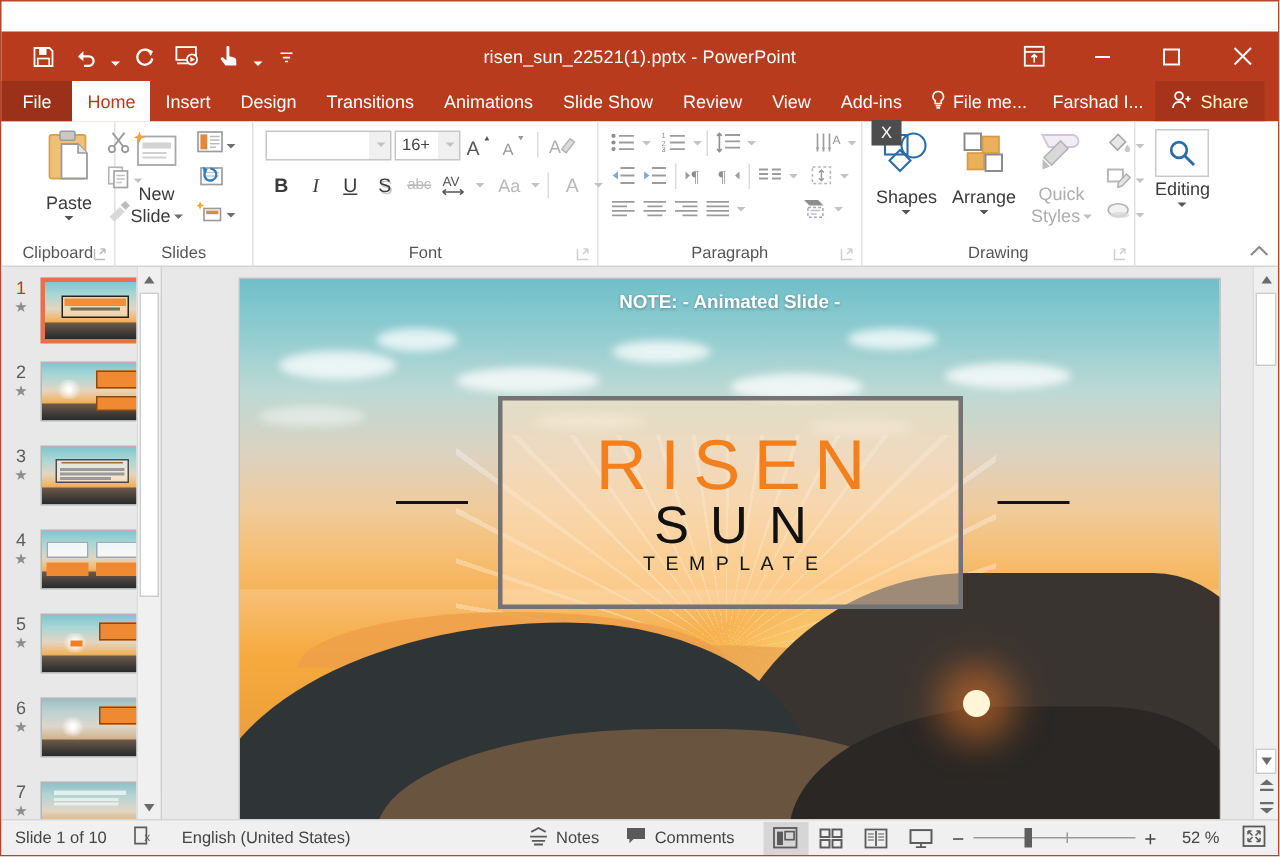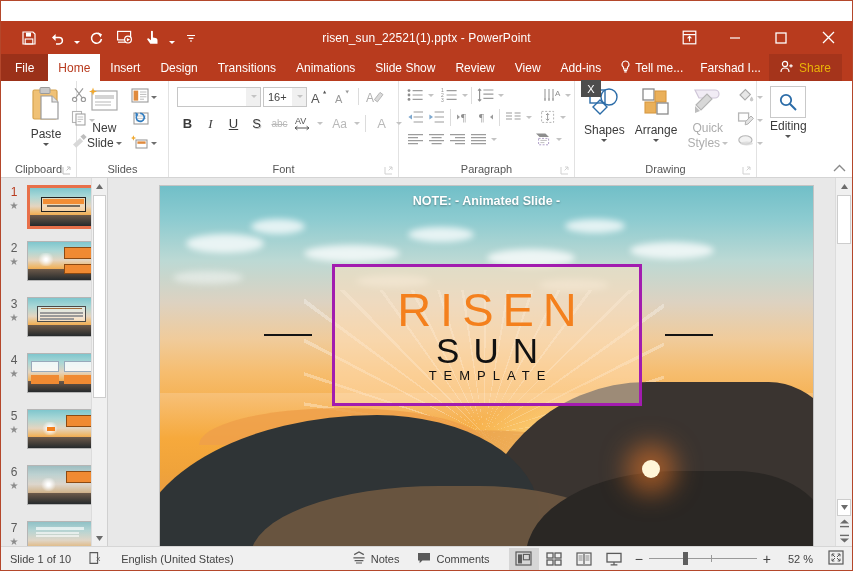--- a/index.html
+++ b/index.html
@@ -32,21 +32,21 @@
   
   .tabbar { height:27px; background:#b83b1e; display:flex; align-items:flex-end;
             flex:0 0 27px; position:relative; }
   .tab { height:27px; padding:0 10px; display:flex; align-items:center; color:#fff;
          font-size:12px; white-space:nowrap; }
   .tab.file { background:#9b3119; padding:0 14px; }
   .tab.active { background:#ffffff; color:#b83b1e; }
   .tellme { display:flex; align-items:center; gap:4px; color:#fff; font-size:12px;
             padding:0 9px; height:27px; }
   .userbtn { color:#fff; font-size:12px; padding:0 8px; height:27px; display:flex; align-items:center;}
-  .sharebtn { background:#a5341b; color:#eab308; font-size:12px; padding:0 11px; height:27px;
+  .sharebtn { background:#a5341b; color:#fef9c3; font-size:12px; padding:0 11px; height:27px;
               display:flex; align-items:center; gap:5px; margin-right:0px; }
 
   
   .ribbon { flex:0 0 97px; background:#fff; border-bottom:1px solid #d4d4d4;
             display:flex; position:relative; }
   .grp { height:96px; display:flex; flex-direction:column; position:relative;
          border-right:1px solid #e2e2e2; }
   .grp-body { flex:1; display:flex; align-items:flex-start; padding:3px 4px 0 4px; }
   .grp-label { height:17px; font-size:11px; color:#555; text-align:center;
                display:flex; align-items:center; justify-content:center; position:relative; }
@@ -155,21 +155,21 @@
       background:#3a3430; border-radius:46% 22% 0 0 / 100% 60% 0 0; }
   .hill-right2 { position:absolute; right:-2%; bottom:0; width:46%; height:23%;
       background:#2a2724; border-radius:50% 30% 0 0 / 100% 70% 0 0; }
   .sun-ball { position:absolute; right:23.5%; bottom:21%; width:18px; height:18px;
       background:#fff6d8; border-radius:50%; box-shadow:0 0 24px 16px rgba(236,120,40,.55); }
 
   .note { position:absolute; left:0; right:0; top:8px; text-align:center; color:#ffffff;
           font-size:12.5px; font-weight:bold; text-shadow:0 1px 2px rgba(0,0,0,.35); }
 
   .titlebox { position:absolute; left:172px; top:78px; width:310px; height:142px;
-              border:3px solid #a21caf; background:rgba(255,225,190,.50); }
+              border:3px solid #737373; background:rgba(255,225,190,.50); }
   .tb-inner { position:absolute; inset:0; display:flex; flex-direction:column;
               align-items:center; justify-content:center; }
   .t-risen { color:#f4801d; font-size:47px; letter-spacing:9px; line-height:48px;
              font-weight:400; text-indent:9px; }
   .t-sun { color:#111; font-size:35px; letter-spacing:14px; line-height:34px;
            font-weight:400; text-indent:14px; }
   .t-template { color:#111; font-size:13px; letter-spacing:7px; line-height:16px;
                 text-indent:7px; }
   .dash { position:absolute; top:148px; width:48px; height:2px; background:#141414; }
   .dash.l { left:104px; }
@@ -284,21 +284,21 @@
     <div class="tab">Review</div>
     <div class="tab">View</div>
     <div class="tab">Add-ins</div>
     <div class="tellme">
       <span>
         <svg width="11" height="13" viewBox="0 0 11 13">
             <path d="M5.5 1a3.4 3.4 0 0 1 2 6.2V9h-4V7.2A3.4 3.4 0 0 1 5.5 1z" fill="none" stroke="#fff" stroke-width="1.1"></path>
             <path d="M3.8 10.4h3.4M4.3 11.9h2.4" stroke="#fff" stroke-width="1.1"></path>
           </svg>
       </span>
-      <span>Tell me...</span>
+      <span>File me...</span>
     </div>
     <div class="userbtn">Farshad I...</div>
     <div class="sharebtn">
       <span>
         <svg width="14" height="13" viewBox="0 0 14 13">
             <circle cx="5" cy="4" r="2.6" fill="none" stroke="#fff" stroke-width="1.2"></circle>
             <path d="M1 12c0-2.4 1.8-4 4-4s4 1.6 4 4" fill="none" stroke="#fff" stroke-width="1.2"></path>
             <path d="M11 4.2v3.4M9.3 5.9h3.4" stroke="#fff" stroke-width="1.2"></path>
           </svg>
       </span>

